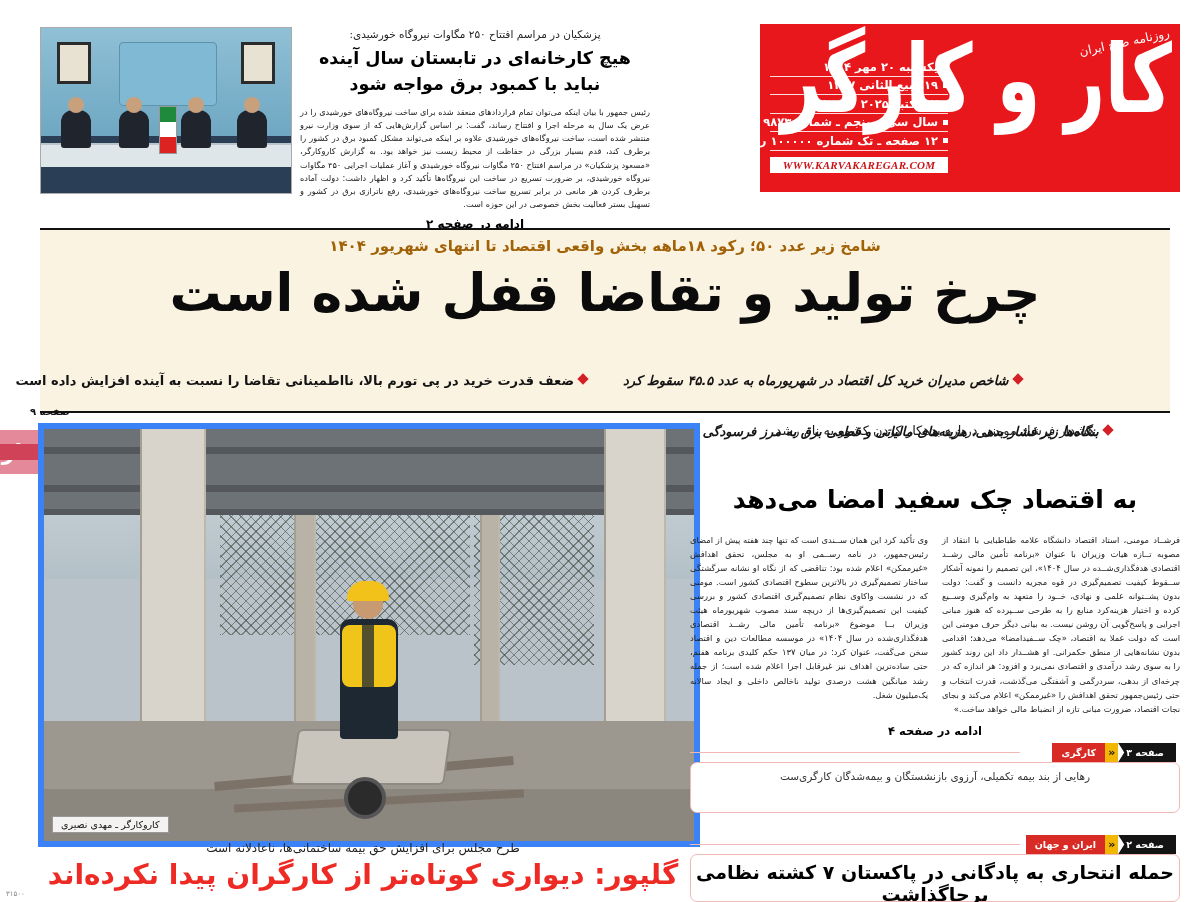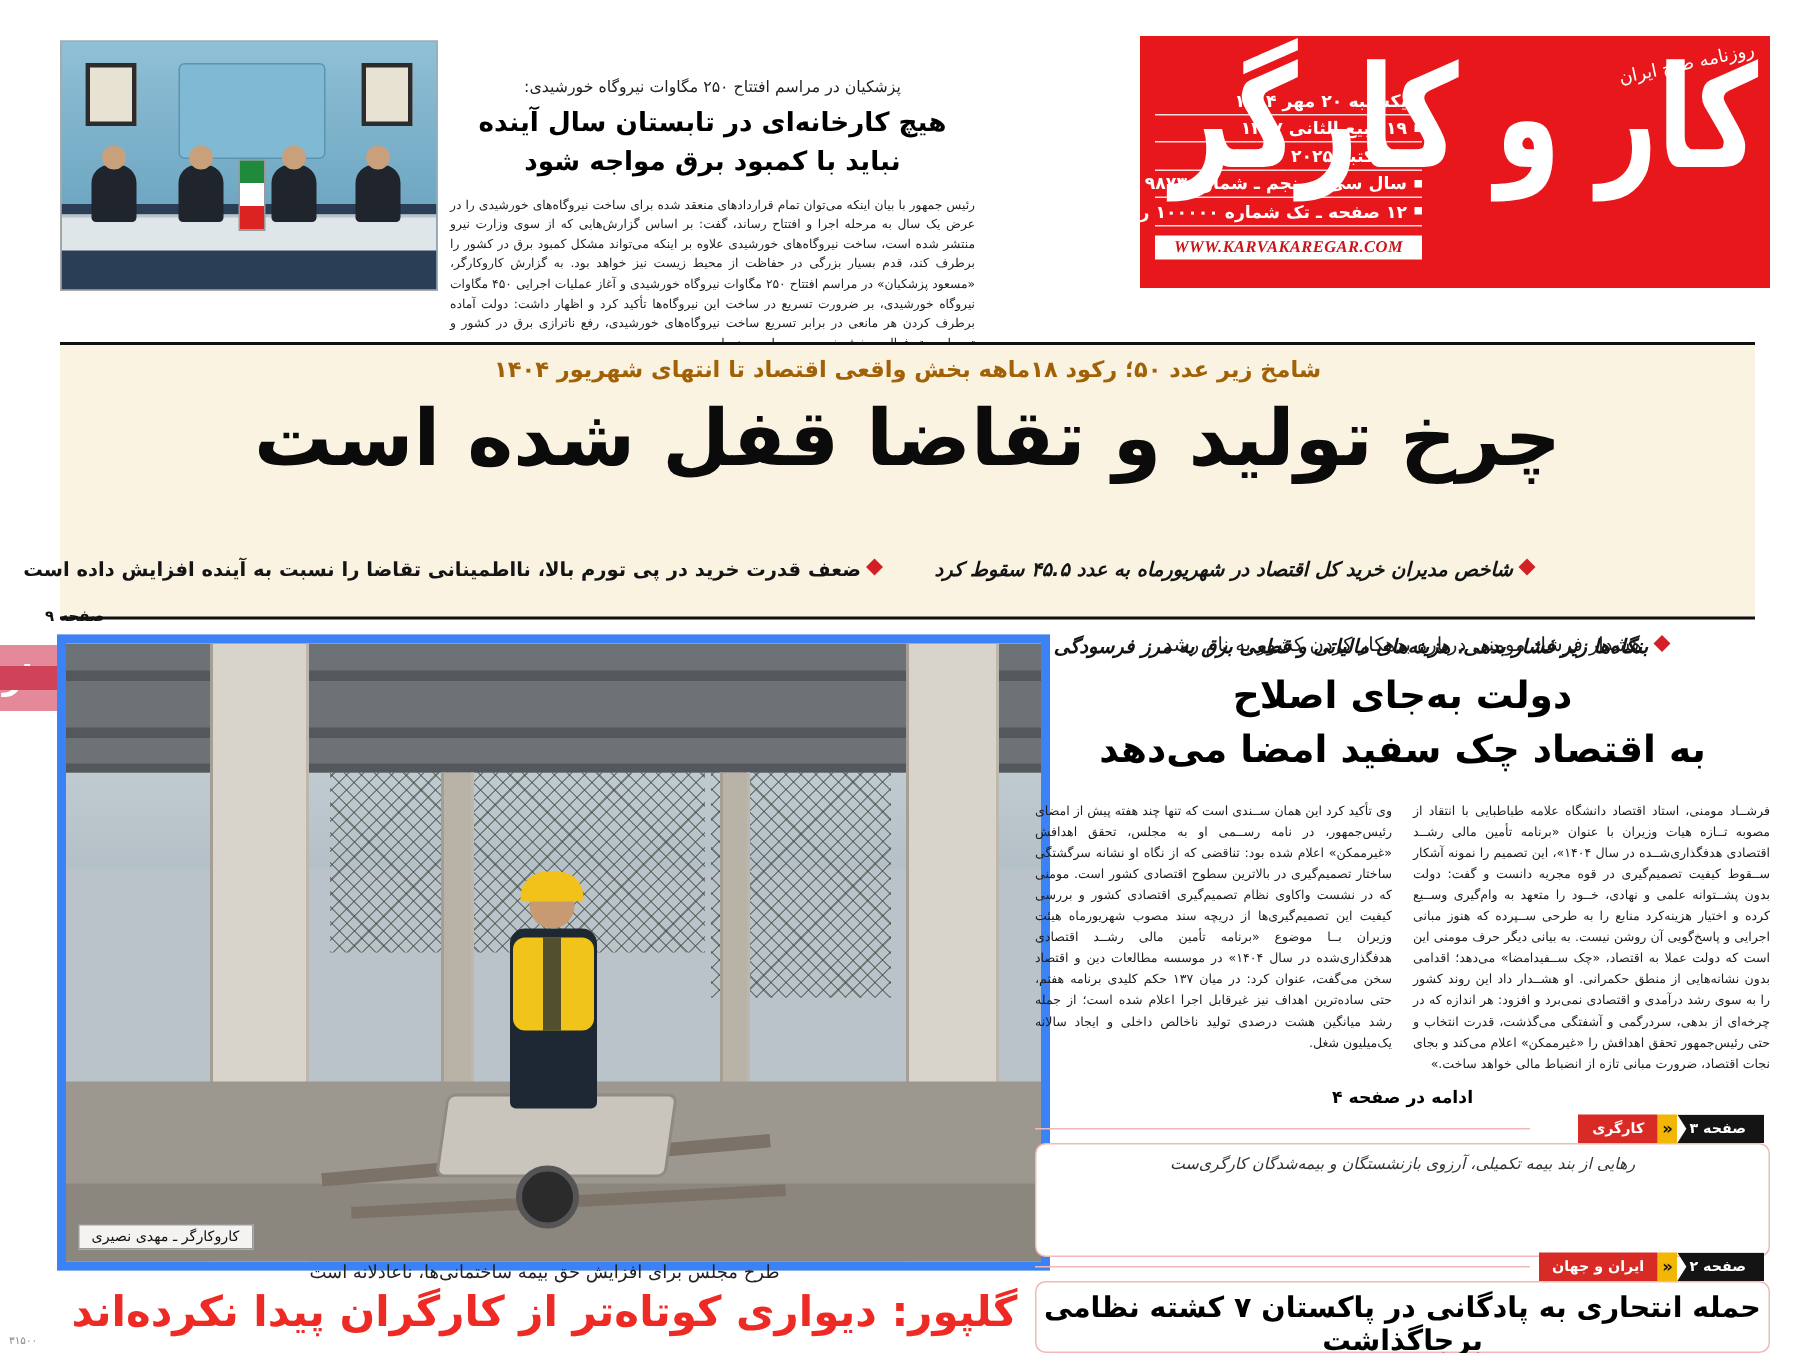--- a/index.html
+++ b/index.html
@@ -57,21 +57,21 @@
   .tp-map{position:absolute;left:78px;top:14px;width:96px;height:62px;background:#7fb9d3;border:1px solid #5d93ad;border-radius:4px;}
   .tp-frame{position:absolute;top:14px;width:28px;height:36px;background:#e8e2d2;border:3px solid #2c2c2c;}
   .tp-frame.l{left:16px;} .tp-frame.r{right:16px;}
   .tp-flag{position:absolute;left:118px;top:78px;width:16px;height:46px;
       background:linear-gradient(to bottom,#1f8a3c 33%,#fff 33%,#fff 66%,#d22 66%);border:1px solid #999;}
   .tp-person{position:absolute;bottom:45px;width:30px;height:38px;background:#20242c;border-radius:12px 12px 3px 3px;}
   .tp-person::before{content:"";position:absolute;left:7px;top:-13px;width:16px;height:16px;border-radius:50%;background:#c9a07c;}
   .tp-p1{left:20px;} .tp-p2{left:78px;} .tp-p3{left:140px;} .tp-p4{left:196px;}
 
   
-  .topart{position:absolute;left:300px;top:28px;width:350px;direction:rtl;text-align:justify;margin-top:24px;}
+  .topart{position:absolute;left:300px;top:28px;width:350px;direction:rtl;text-align:justify;}
   .topart .kick{font-size:10.5px;color:#222;text-align:center;margin:0 0 5px;}
   .topart h2{font-size:17.5px;line-height:1.5;font-weight:bold;text-align:center;margin:0 0 8px;color:#000;}
   .topart p{font-size:8.2px;line-height:1.62;margin:0;color:#222;text-align:justify;}
   .contlink{font-size:12px;font-weight:bold;text-align:center;margin-top:5px;color:#000;}
 
   
   .banner{
     position:absolute;left:40px;top:228px;width:1130px;height:181px;
     background:#fbf3e2;border-top:2px solid #111;border-bottom:2px solid #111;
     direction:rtl;
@@ -131,21 +131,21 @@
   
   .rcol{position:absolute;right:20px;top:423px;width:490px;direction:rtl;}
   .rcol .kick{text-align:center;font-size:13px;color:#1a1a1a;margin:0 0 8px;}
   .rcol h2{text-align:center;font-size:25px;line-height:1.45;font-weight:bold;margin:0;color:#000;}
   .twocol{display:flex;gap:14px;margin-top:14px;direction:rtl;}
   .twocol .c{flex:1;font-size:8.4px;line-height:1.68;text-align:justify;color:#1d1d1d;}
   .rcont{font-size:11.5px;font-weight:bold;text-align:center;margin-top:8px;color:#000;}
 
   
   .sbox{position:absolute;right:20px;width:490px;border:1px solid #f0b9b6;border-radius:7px;background:#fff;box-sizing:border-box;direction:rtl;}
-  .sbox.b1{top:762px;height:76px;font-style:italic;}
+  .sbox.b1{top:762px;height:51px;}
   .sbox.b2{top:854px;height:48px;}
   .sbox .sk{text-align:center;font-size:10.5px;color:#333;padding-top:7px;}
   .sbox h3{text-align:center;font-size:19px;font-weight:bold;margin:6px 0 0;color:#000;}
   .badge{
     position:absolute;display:flex;align-items:stretch;height:19px;
     font-size:9.5px;font-weight:bold;direction:rtl;z-index:5;
   }
   .badge .nm{background:#d92b26;color:#fff;display:flex;align-items:center;padding:0 9px;}
   .badge .chev{background:#f2b705;color:#111;display:flex;align-items:center;padding:0 3px;font-size:11px;}
   .badge .pg{
@@ -277,21 +277,21 @@
     <div class="worker-hat"></div>
     <div class="caption">کاروکارگر ـ مهدی نصیری</div>
   </div>
 
   <div class="llkick">طرح مجلس برای افزایش حق بیمه ساختمانی‌ها، ناعادلانه است</div>
   <div class="llhead">گلپور: دیواری کوتاه‌تر از کارگران پیدا نکرده‌اند</div>
 
   <div class="rcol">
     <div class="kick">هشدار فرشاد مومنی درباره بدهکار کردن کشور به نام رشد</div>
     <h2>
-      <span>دولت به‌جای اصلاح</span><br>
+      <br>
       <span>به اقتصاد چک سفید امضا می‌دهد</span>
     </h2>
     <div class="twocol">
       <div class="c">فرشــاد مومنی، استاد اقتصاد دانشگاه علامه طباطبایی با انتقاد از مصوبه تــازه هیات وزیران با عنوان «برنامه تأمین مالی رشــد اقتصادی هدفگذاری‌شــده در سال ۱۴۰۴»، این تصمیم را نمونه آشکار ســقوط کیفیت تصمیم‌گیری در قوه مجریه دانست و گفت: دولت بدون پشــتوانه علمی و نهادی، خــود را متعهد به وام‌گیری وســیع کرده و اختیار هزینه‌کرد منابع را به طرحی ســپرده که هنوز مبانی اجرایی و پاسخ‌گویی آن روشن نیست. به بیانی دیگر حرف مومنی این است که دولت عملا به اقتصاد، «چک ســفیدامضا» می‌دهد؛ اقدامی بدون نشانه‌هایی از منطق حکمرانی. او هشــدار داد این روند کشور را به سوی رشد درآمدی و اقتصادی نمی‌برد و افزود: هر اندازه که در چرخه‌ای از بدهی، سردرگمی و آشفتگی می‌گذشت، قدرت انتخاب و حتی رئیس‌جمهور تحقق اهدافش را «غیرممکن» اعلام می‌کند و بجای نجات اقتصاد، ضرورت مبانی تازه از انضباط مالی خواهد ساخت.»</div>
       <div class="c">وی تأکید کرد این همان ســندی است که تنها چند هفته پیش از امضای رئیس‌جمهور، در نامه رســمی او به مجلس، تحقق اهدافش «غیرممکن» اعلام شده بود: تناقضی که از نگاه او نشانه سرگشتگی ساختار تصمیم‌گیری در بالاترین سطوح اقتصادی کشور است. مومنی که در نشست واکاوی نظام تصمیم‌گیری اقتصادی کشور و بررسی کیفیت این تصمیم‌گیری‌ها از دریچه سند مصوب شهریورماه هیئت وزیران بــا موضوع «برنامه تأمین مالی رشــد اقتصادی هدفگذاری‌شده در سال ۱۴۰۴» در موسسه مطالعات دین و اقتصاد سخن می‌گفت، عنوان کرد: در میان ۱۳۷ حکم کلیدی برنامه هفتم، حتی سادەترین اهداف نیز غیرقابل اجرا اعلام شده است؛ از جمله رشد میانگین هشت درصدی تولید ناخالص داخلی و ایجاد سالانه یک‌میلیون شغل.</div>
     </div>
     <div class="rcont">ادامه در صفحه ۴</div>
   </div>
 
   <div class="hairline h1"></div>

